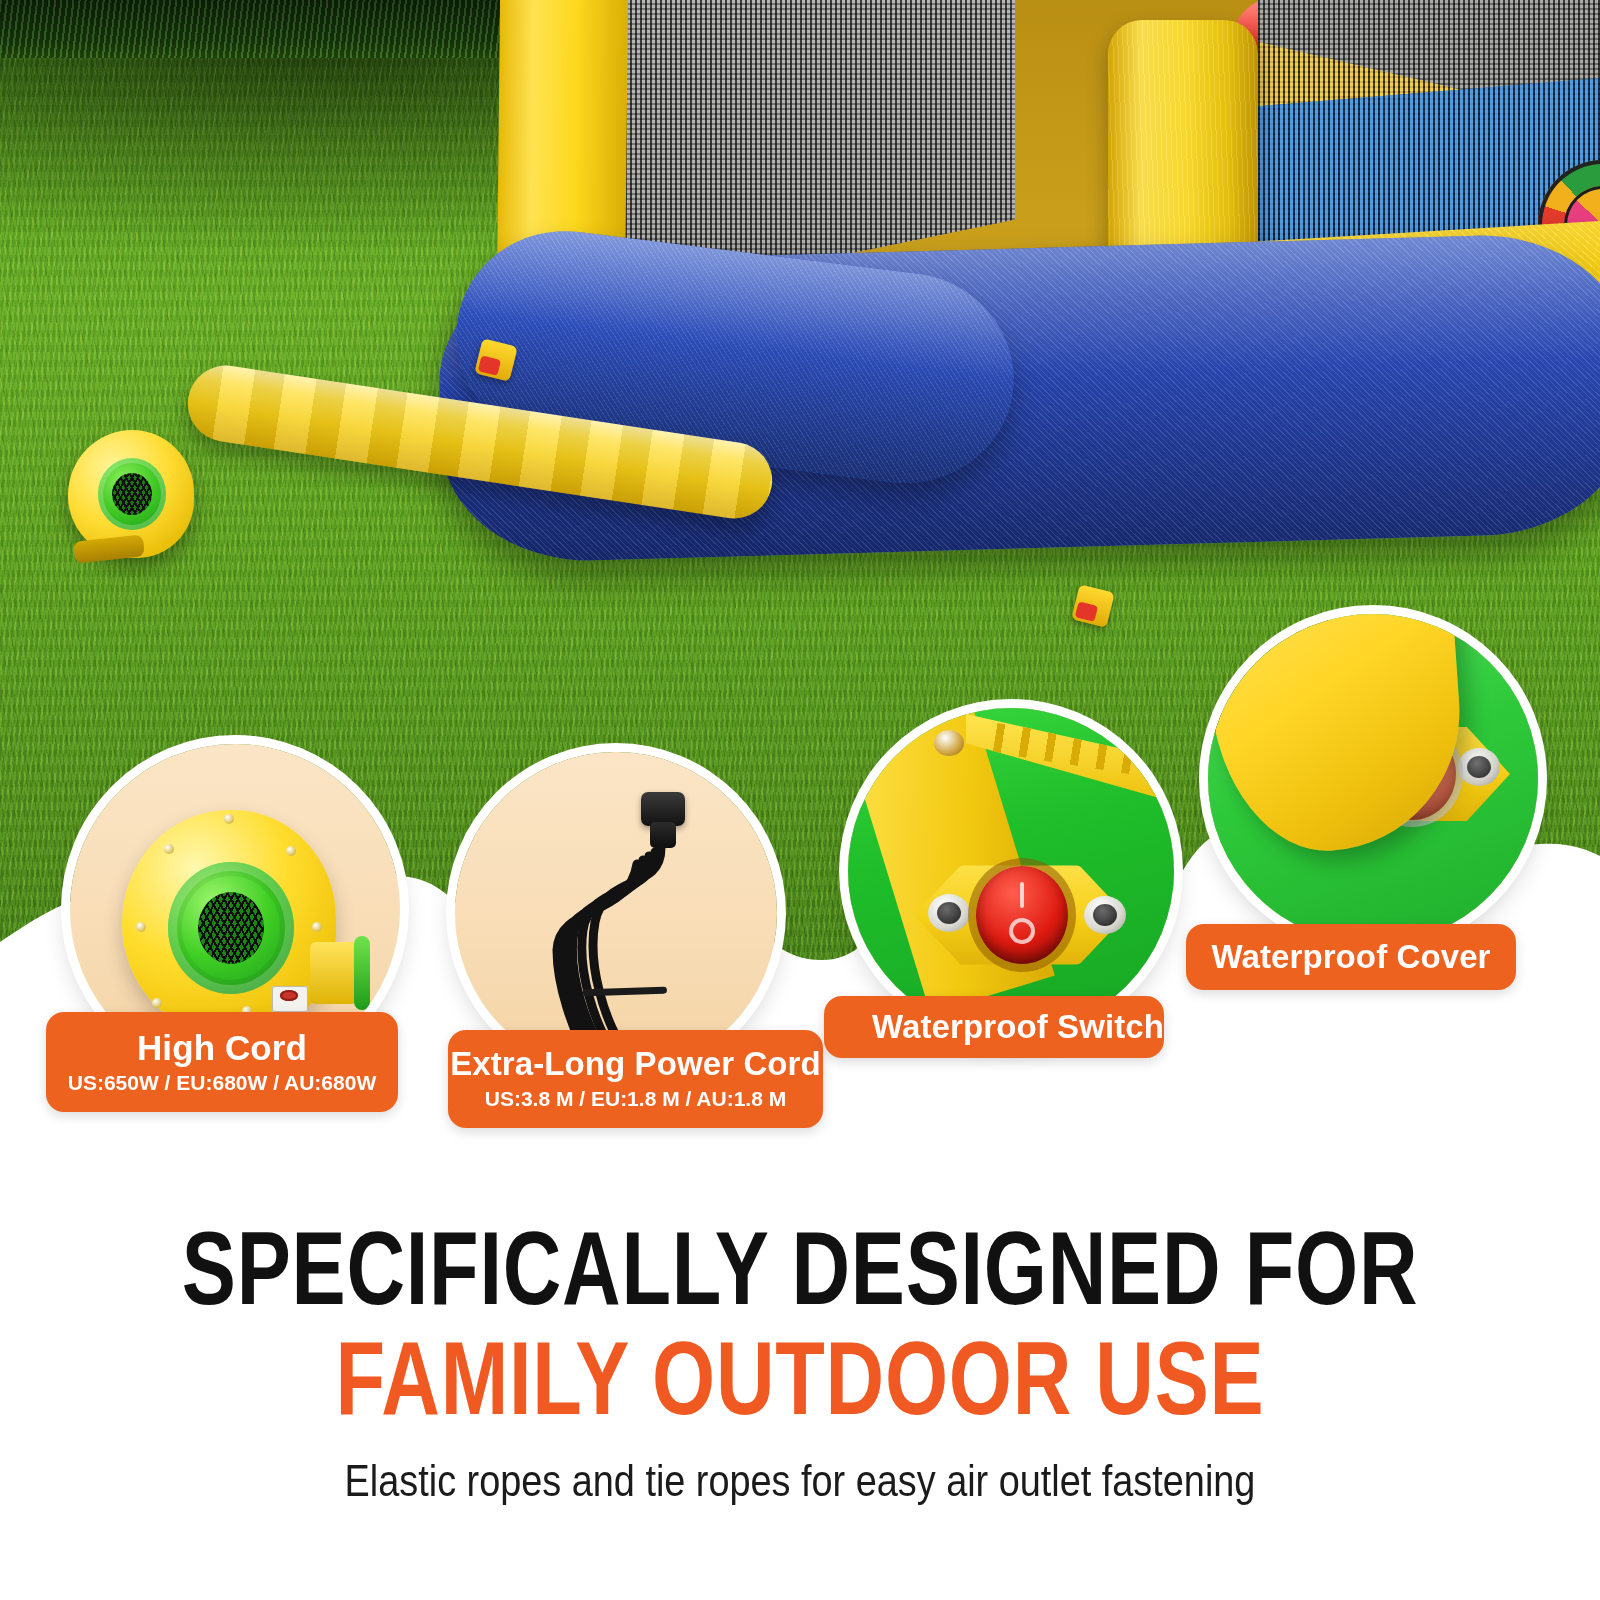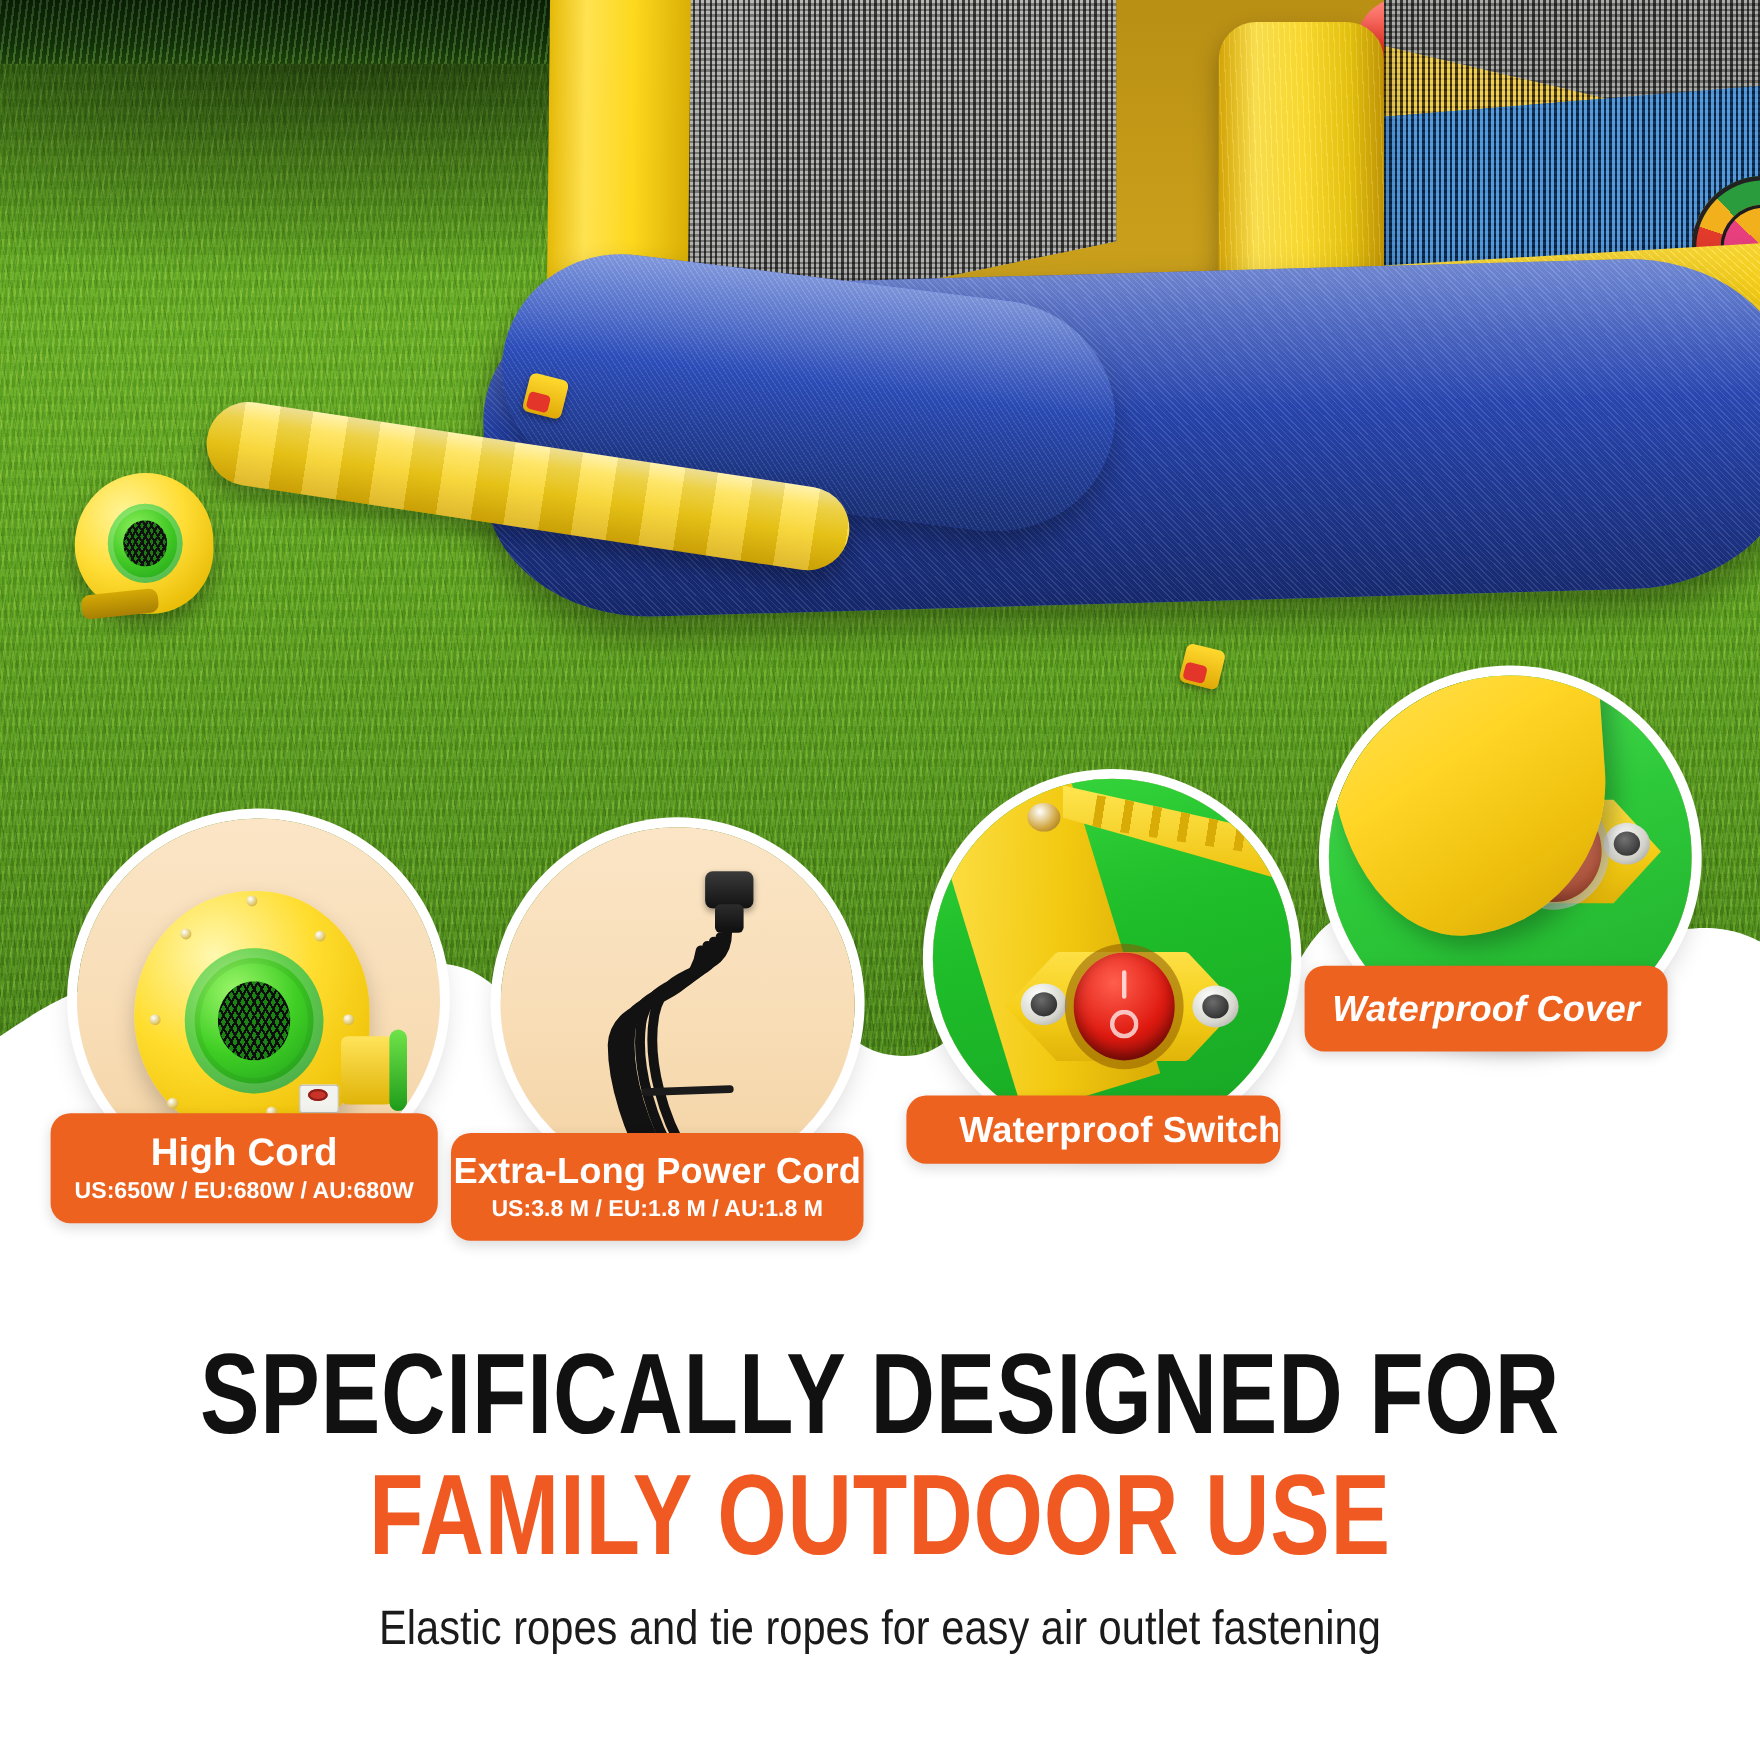--- a/index.html
+++ b/index.html
@@ -532,30 +532,30 @@
       </div>
       <div class="cv-flap"></div>
     </div>
   </div>
 
   <div class="badge" style="left:46px;top:1012px;width:352px;height:100px;">
     <div class="t" style="font-size:35px;">High Cord</div>
     <div class="s" style="font-size:21px;margin-top:5px;">US:650W / EU:680W / AU:680W</div>
   </div>
 
-  <div class="badge" style="left:410px;top:1030px;width:375px;height:98px;">
+  <div class="badge" style="left:448px;top:1030px;width:375px;height:98px;">
     <div class="t" style="font-size:33px;">Extra-Long Power Cord</div>
     <div class="s" style="font-size:21px;margin-top:5px;">US:3.8 M /  EU:1.8 M / AU:1.8 M</div>
   </div>
 
   <div class="badge" style="left:824px;top:996px;width:340px;height:62px;align-items:flex-end;">
     <div class="t" style="font-size:33px;">Waterproof Switch</div>
   </div>
 
-  <div class="badge" style="left:1186px;top:878px;width:330px;height:78px;font-style:italic;">
+  <div class="badge" style="left:1186px;top:924px;width:330px;height:66px;">
     <div class="t" style="font-size:33px;">Waterproof Cover</div>
   </div>
 
   <div class="headline">
     <div class="hl1">SPECIFICALLY DESIGNED FOR</div>
     <div class="hl2">FAMILY OUTDOOR USE</div>
     <div class="hl3">Elastic ropes and tie ropes for easy air outlet fastening</div>
   </div>
 
 </div>

